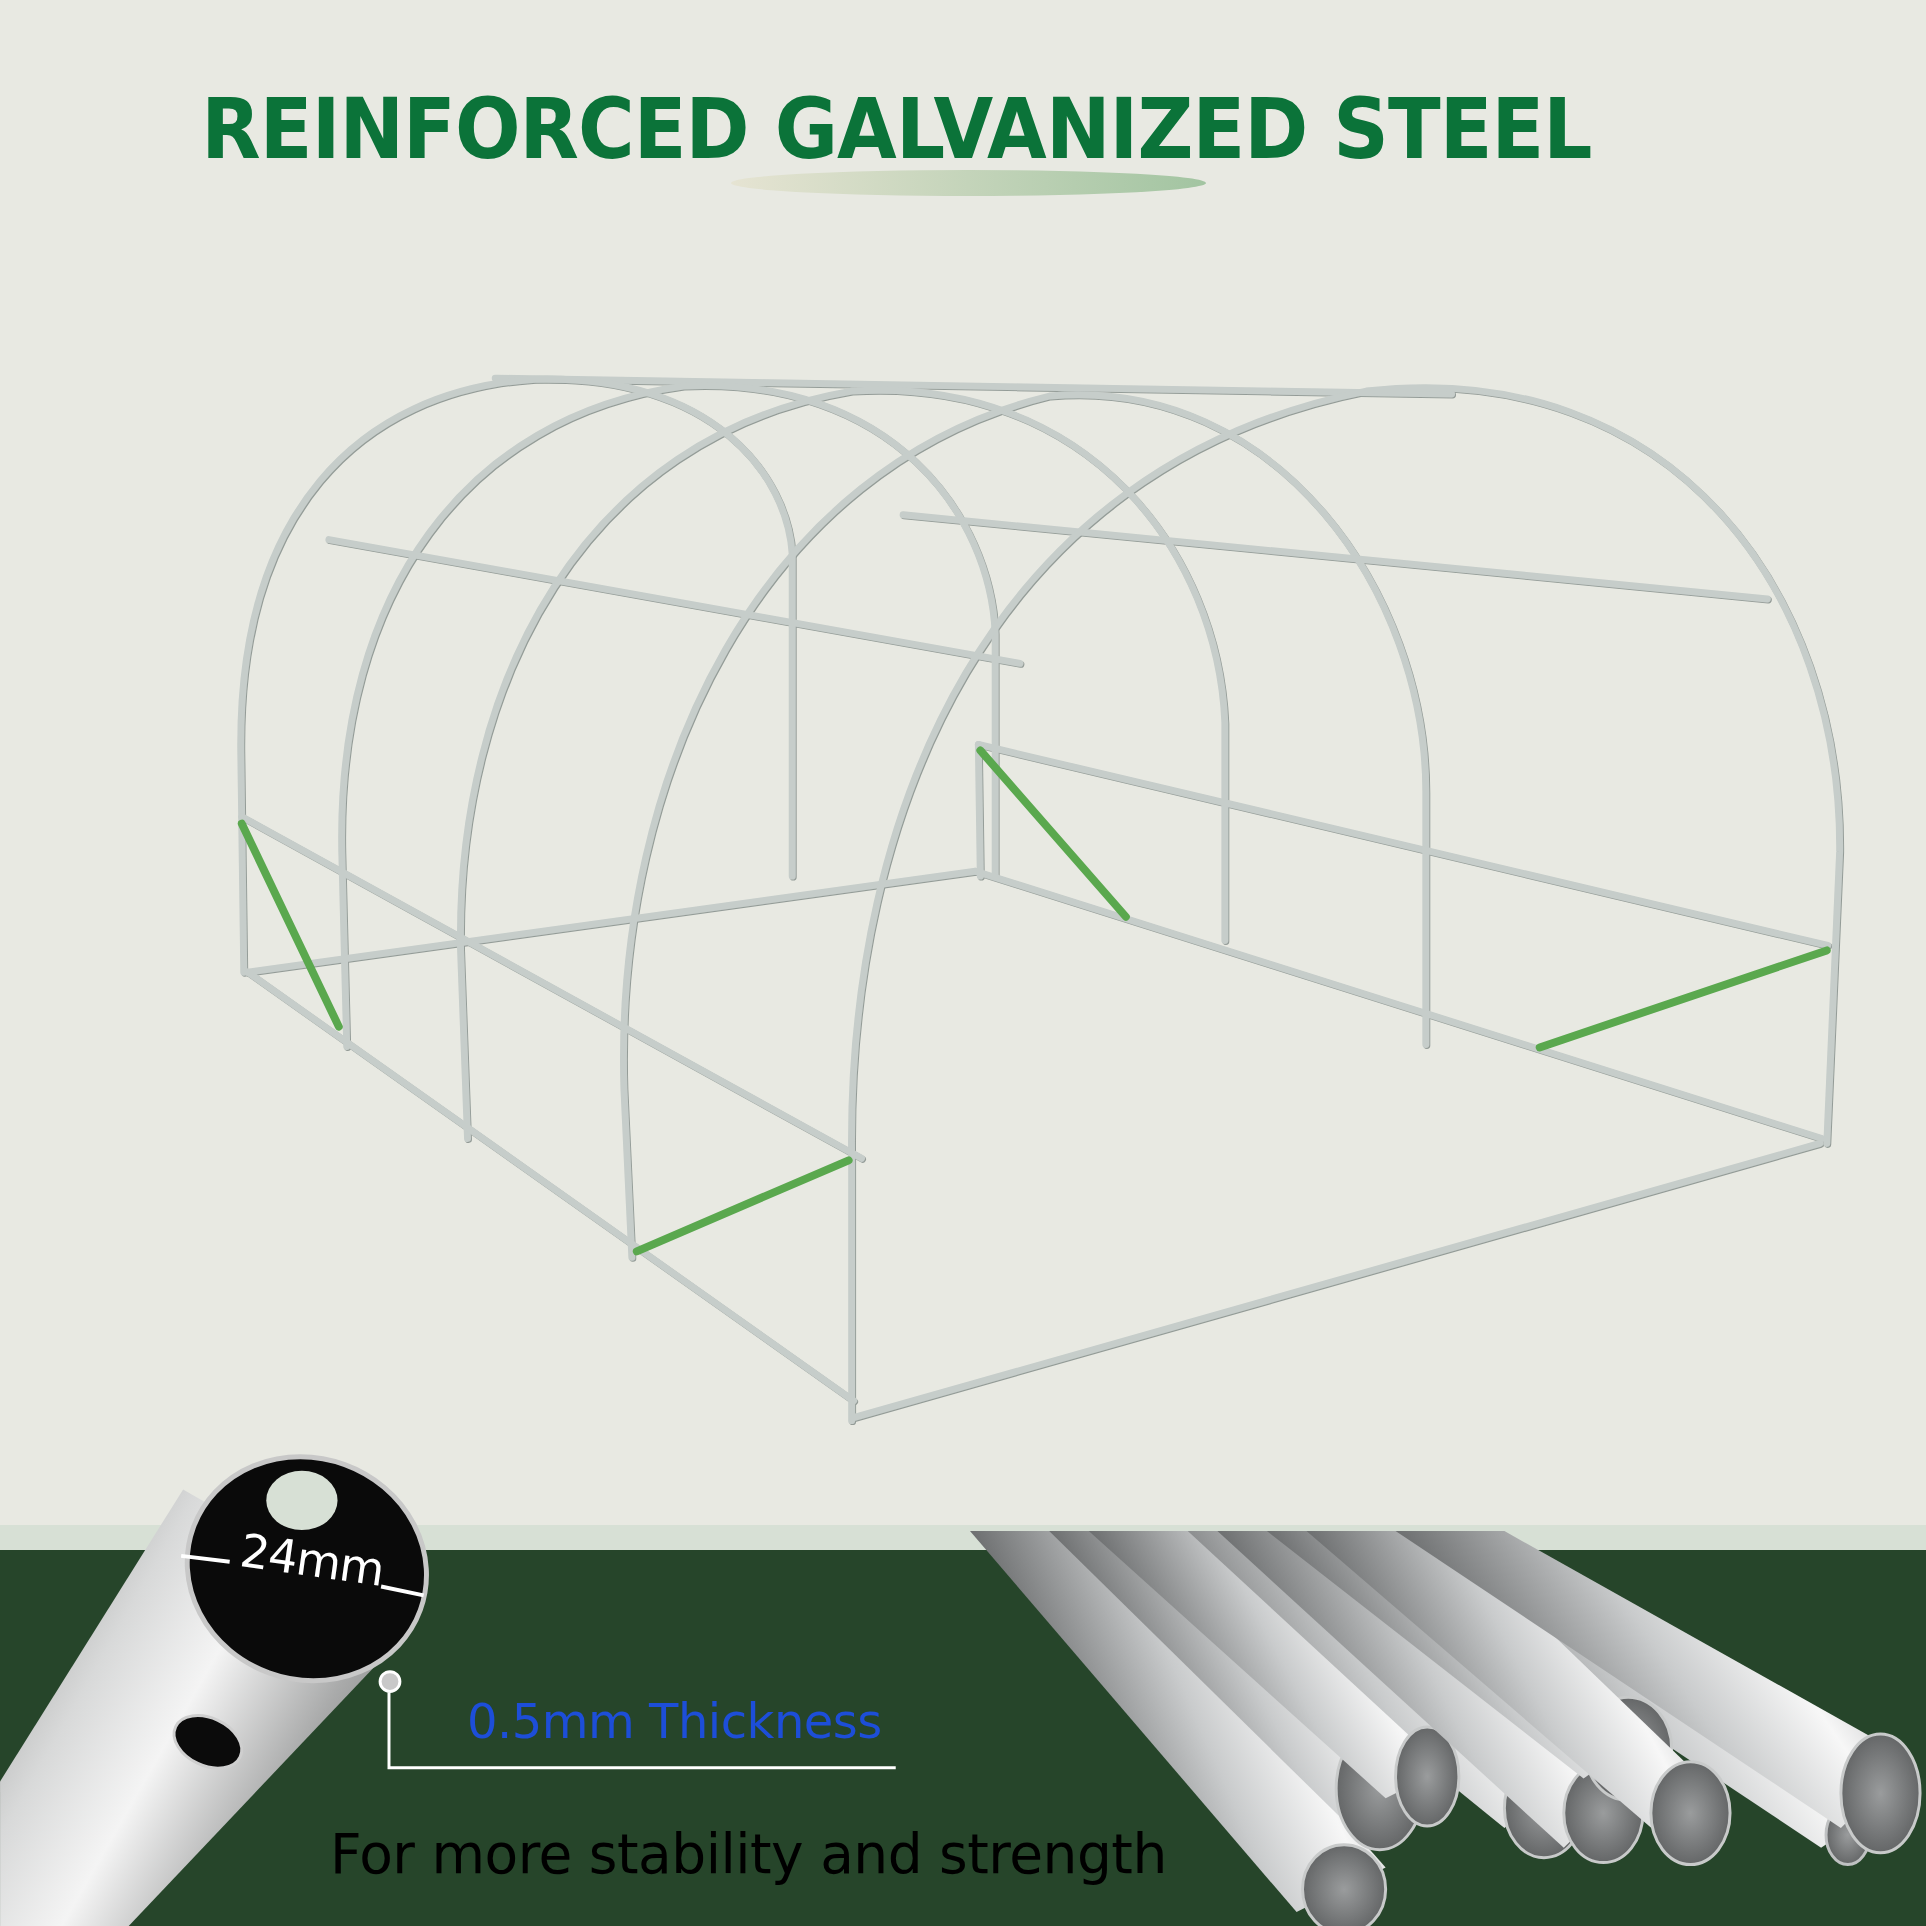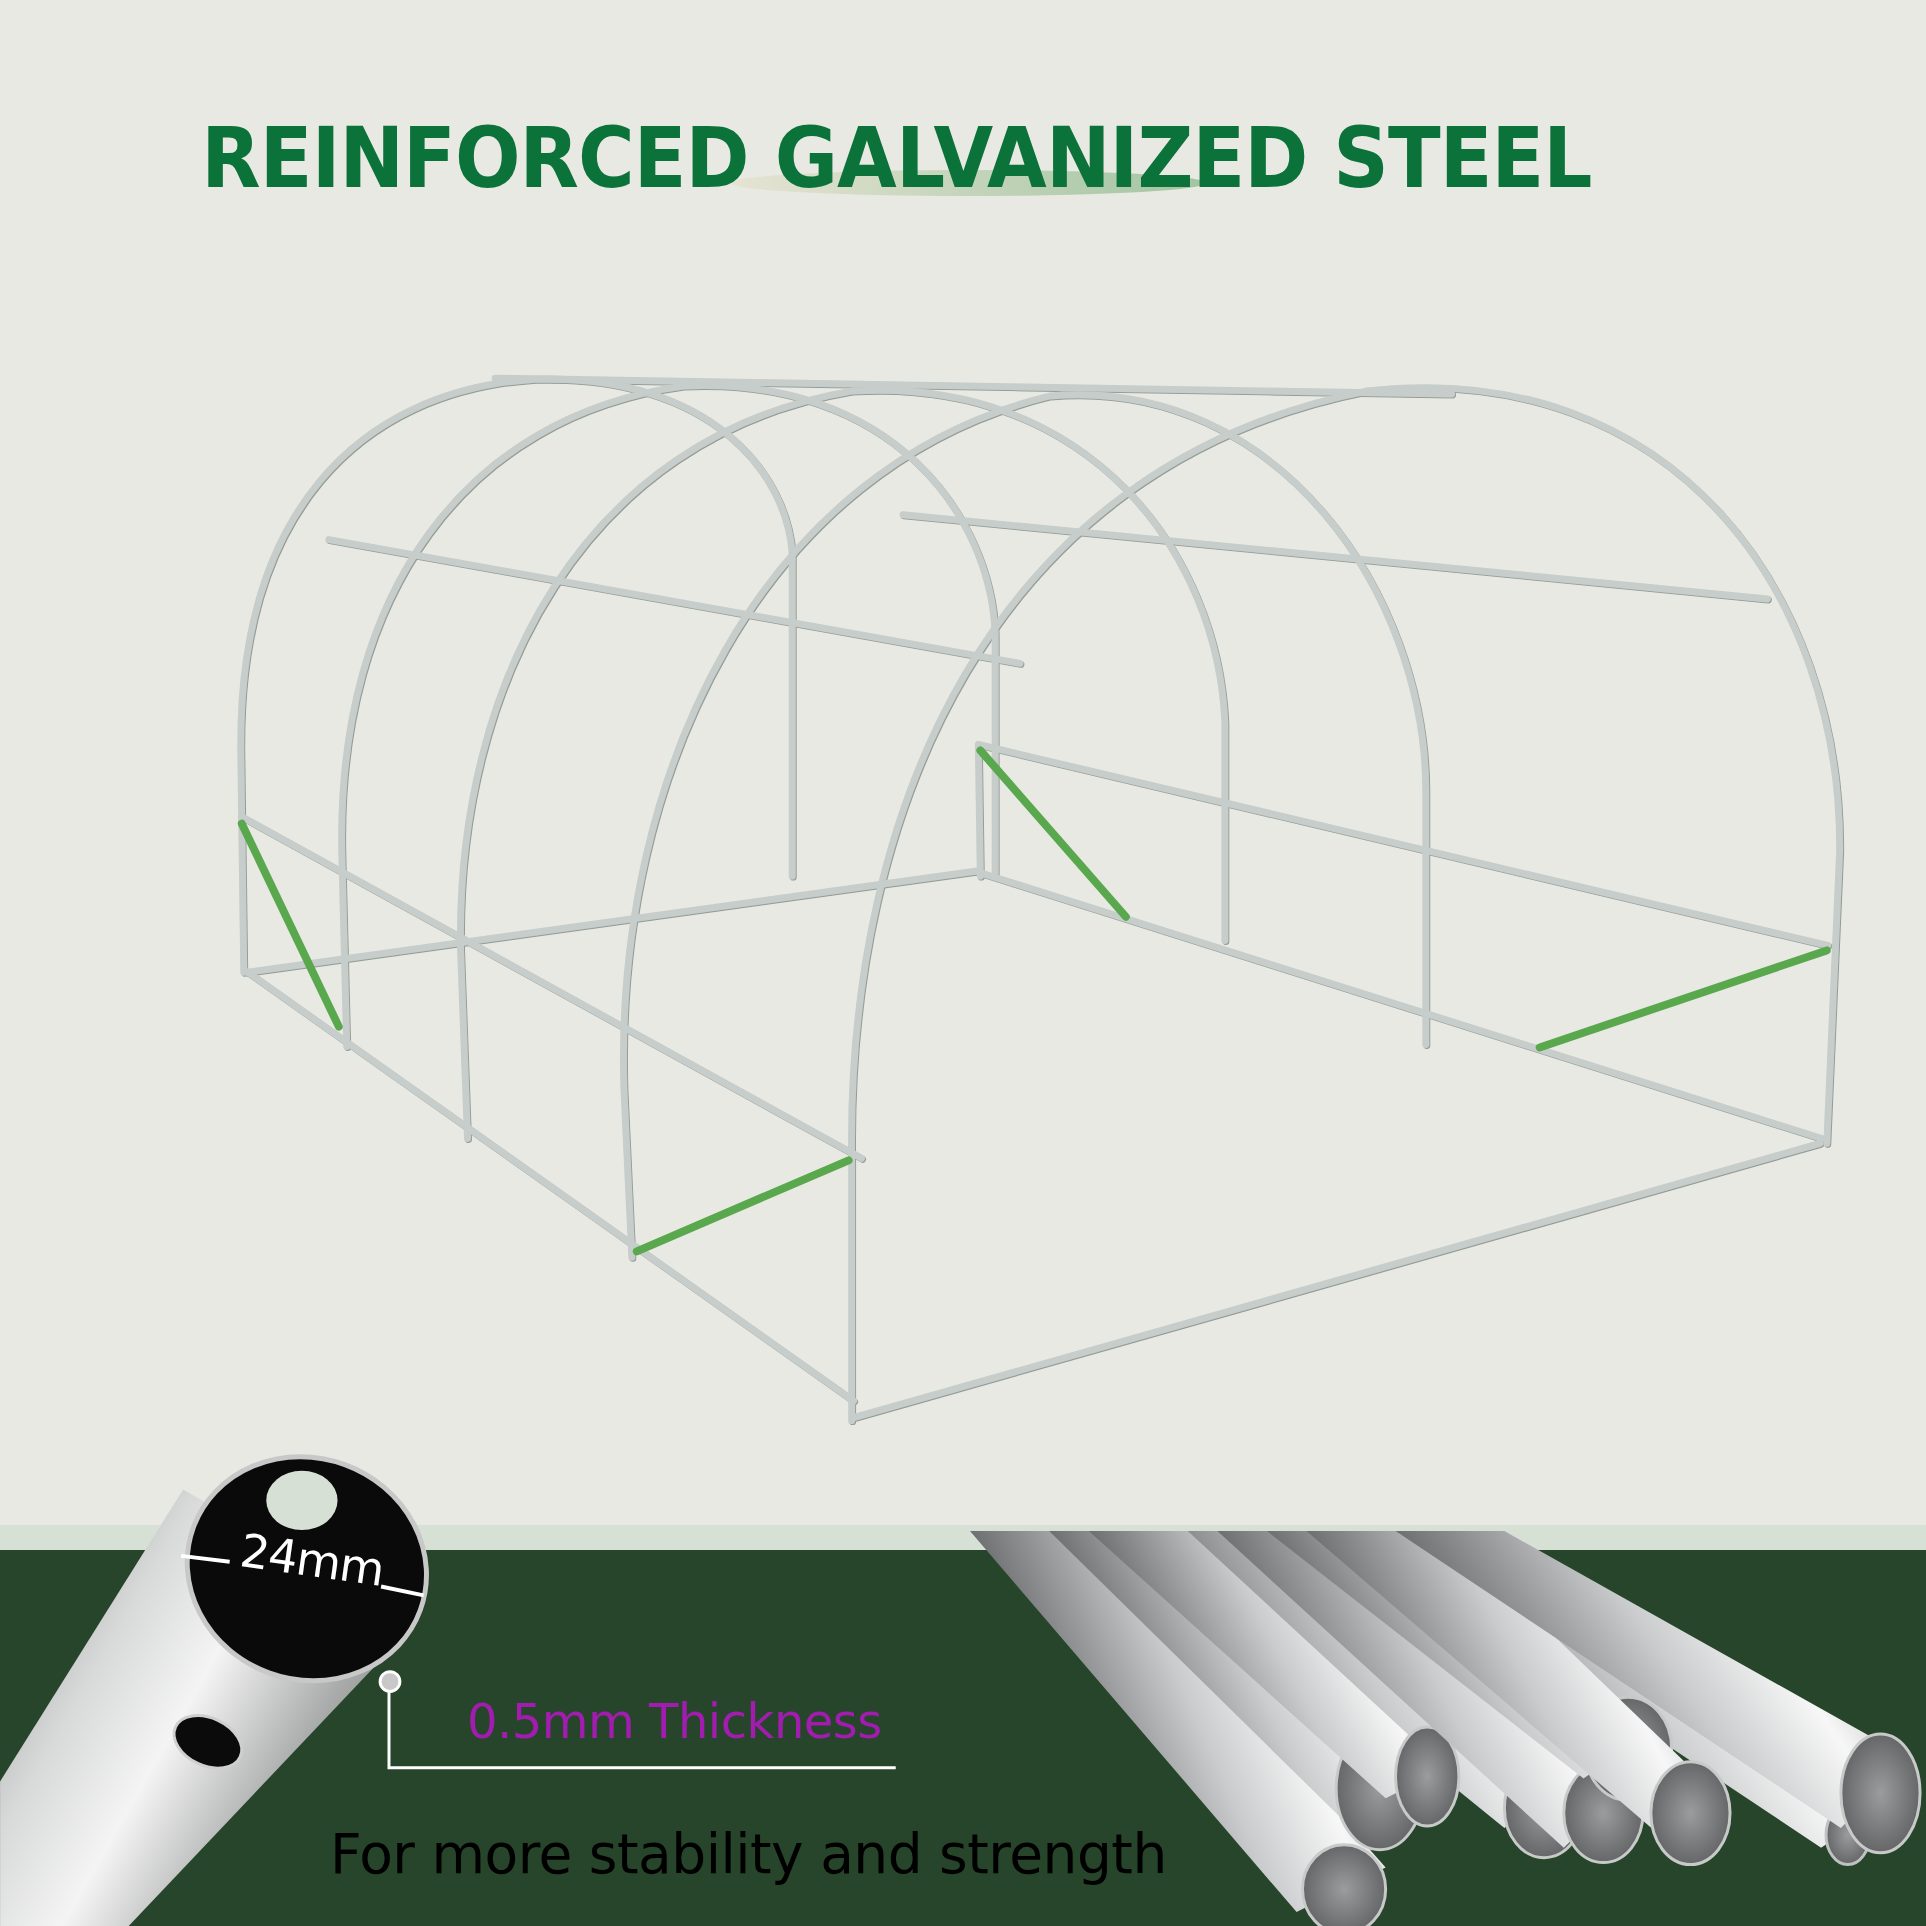--- a/index.html
+++ b/index.html
@@ -1,27 +1,27 @@
 <!DOCTYPE html>
 <html><head>
 <meta charset="utf-8">
 <style>
   html, body { margin:0; padding:0; }
   body { width:1927px; height:1927px; position:relative; overflow:hidden; background:#e8e9e2; font-family:"Liberation Sans", sans-serif; }
-  .title-wrap { position:absolute; left:0; top:110px; width:1793px; text-align:center; }
+  .title-wrap { position:absolute; left:0; top:81px; width:1793px; text-align:center; }
   .title-glow { position:absolute; left:731px; top:170px; width:475px; height:26px; border-radius:50%;
      background:linear-gradient(90deg, rgba(228,224,200,0.6), rgba(150,190,150,0.85)); }
   .title { position:relative; display:inline-block; font-family:"DejaVu Sans", sans-serif; font-weight:bold; font-size:83px;
      letter-spacing:-1px; color:#0b7339; transform:scaleX(0.93); }
   .frame { position:absolute; left:0; top:0; }
   .band-light { position:absolute; left:0; top:1525px; width:1927px; height:26px; background:#d7e0d5; }
   .band-dark { position:absolute; left:0; top:1550px; width:1927px; height:376px; background:#26452a; }
   .pipe-svg { position:absolute; left:0; top:1445px; }
   .label-24 { position:absolute; left:240px; top:1533px; font-family:"DejaVu Sans", sans-serif; font-size:46px; color:#fff; transform:rotate(8deg); letter-spacing:-1px;}
-  .thickness { position:absolute; left:467px; top:1693px; font-family:"DejaVu Sans", sans-serif; font-size:48px; color:#a21caf; letter-spacing:-0.5px; }
+  .thickness { position:absolute; left:467px; top:1693px; font-family:"DejaVu Sans", sans-serif; font-size:48px; color:#1d4ed8; letter-spacing:-0.5px; }
   .subtitle { position:absolute; left:330px; top:1822px; font-family:"DejaVu Sans", sans-serif; font-size:55px; color:#000000; letter-spacing:-0.5px; }
   .tubes-svg { position:absolute; left:970px; top:1531px; }
 </style>
 </head>
 <body>
 
 <div class="title-glow"></div>
 <div class="title-wrap">
   <span class="title">REINFORCED GALVANIZED STEEL</span>
 </div>

